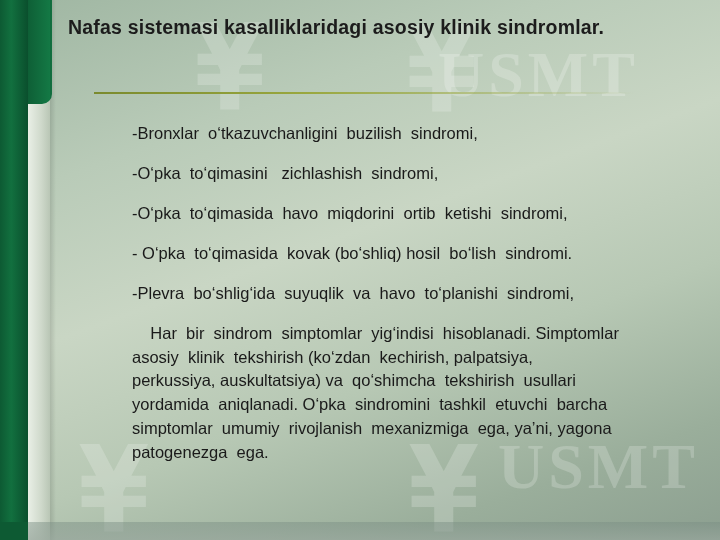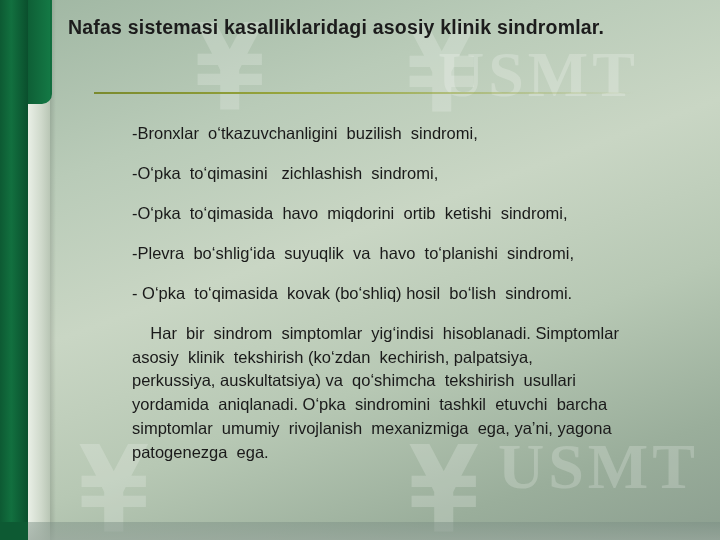--- a/index.html
+++ b/index.html
@@ -145,20 +145,20 @@
   <div class="rail-tab-green"></div>
   <div class="rail-inner-shadow"></div>
 
   <div class="title">Nafas  sistemasi  kasalliklaridagi  asosiy  klinik  sindromlar.</div>
   <div class="title-rule"></div>
 
   <div class="body-text">
     <p>-Bronxlar  o‘tkazuvchanligini  buzilish  sindromi,</p>
     <p>-O‘pka  to‘qimasini   zichlashish  sindromi,</p>
     <p>-O‘pka  to‘qimasida  havo  miqdorini  ortib  ketishi  sindromi,</p>
+    <p>- O‘pka  to‘qimasida  kovak (bo‘shliq) hosil  bo‘lish  sindromi.</p>
     <p>-Plevra  bo‘shlig‘ida  suyuqlik  va  havo  to‘planishi  sindromi,</p>
-    <p>- O‘pka  to‘qimasida  kovak (bo‘shliq) hosil  bo‘lish  sindromi.</p>
     <p>    Har  bir  sindrom  simptomlar  yig‘indisi  hisoblanadi. Simptomlar  asosiy  klinik  tekshirish (ko‘zdan  kechirish, palpatsiya, perkussiya, auskultatsiya) va  qo‘shimcha  tekshirish  usullari  yordamida  aniqlanadi. O‘pka  sindromini  tashkil  etuvchi  barcha  simptomlar  umumiy  rivojlanish  mexanizmiga  ega, ya’ni, yagona  patogenezga  ega.</p>
   </div>
 
   <div class="bottom-strip"></div>
   <div class="bottom-strip-dark"></div>
 </div>
 
 </body></html>

